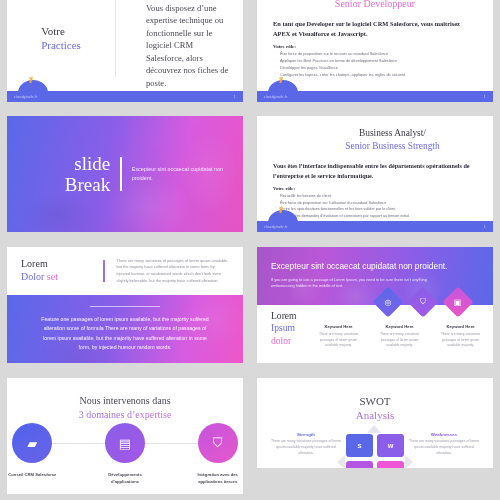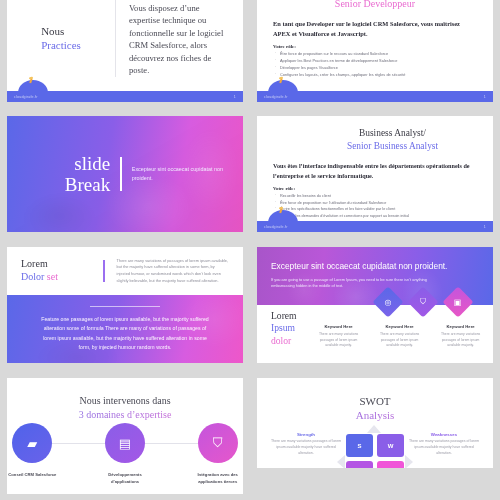--- a/index.html
+++ b/index.html
@@ -39,21 +39,21 @@
 
   
   #s1 { left:7px; top:-14px; width:236px; height:116px; }
   #s1 .split { position:absolute; left:0; top:0; right:0; bottom:11px; display:flex; }
   #s1 .lcol { width:108px; display:flex; align-items:center; justify-content:center; }
   #s1 .lcol .t { text-align:left; line-height:1.25; }
   #s1 .lcol .t .l1 { font-size:11px; }
   #s1 .lcol .t .l2 { font-size:11px; }
   #s1 .divv { width:1px; background:#e4e4ea; margin:14px 0; }
   #s1 .rcol { flex:1; display:flex; align-items:flex-start; padding:16px 12px 0 13px; }
-  #s1 .rcol p { font-size:8.6px; line-height:1.45; color:#4a4a55; }
+  #s1 .rcol p { font-size:8.6px; line-height:1.45; color:#4a4a55;margin-left:17px; }
 
   
   #s2 { left:257px; top:-14px; width:236px; height:116px; }
   #s2 .hd { text-align:center; padding-top:12px; font-size:10px; }
   #s2 .body { padding:10px 16px 0 16px; }
   #s2 .lead { font-size:6.4px; font-weight:bold; color:#2d2d38; line-height:1.5; }
   #s2 .role { font-size:5px; font-weight:bold; color:#2d2d38; margin-top:6px; }
   #s2 ul { list-style:none; margin-top:2px; }
   #s2 li { font-size:3.9px; color:#6d6d7a; line-height:1.75; padding-left:7px; position:relative; }
   #s2 li::before { content:"·"; position:absolute; left:2px; top:-1px; color:#8d8d99; }
@@ -193,21 +193,21 @@
 </style>
 </head>
 <body>
 
 <div class="gallery">
 
   <div class="slide" id="s1">
     <div class="split">
       <div class="lcol">
         <div class="t">
-          <div class="l1 serif dark">Nous</div>
+          <div class="l1 serif dark">Votre</div>
           <div class="l2 serif accent-blue">Practices</div>
         </div>
       </div>
       <div class="divv"></div>
       <div class="rcol">
         <p class="serif">Vous disposez d’une expertise technique ou fonctionnelle sur le logiciel CRM Salesforce, alors découvrez nos fiches de poste.</p>
       </div>
     </div>
     <div class="blob"></div>
     <div class="pin">
@@ -252,21 +252,21 @@
         <div>Break</div>
       </div>
       <div class="bb"></div>
       <div class="sub">Excepteur sint occaecat cupidatat non proident.</div>
     </div>
   </div>
 
   <div class="slide" id="s4">
     <div class="hd">
       <div class="h1 serif">Business Analyst/</div>
-      <div class="h2 serif accent-blue">Senior Business Analyst</div>
+      <div class="h2 serif accent-blue">Senior Business Strength</div>
     </div>
     <div class="body">
       <div class="lead serif">Vous êtes l’interface indispensable entre les départements opérationnels de l’entreprise et le service informatique.</div>
       <div class="role serif">Votre rôle:</div>
       <ul>
         <li>Recueillir les besoins du client</li>
         <li>Être force de proposition sur l’utilisation du standard Salesforce</li>
         <li>Écrire les spécifications fonctionnelles et les faire valider par le client</li>
         <li>Identifier les demandes d’évolution et corrections par rapport au besoin initial</li>
         <li>Effectuer une pré-recette des développements avant que le client ne les découvre</li>

